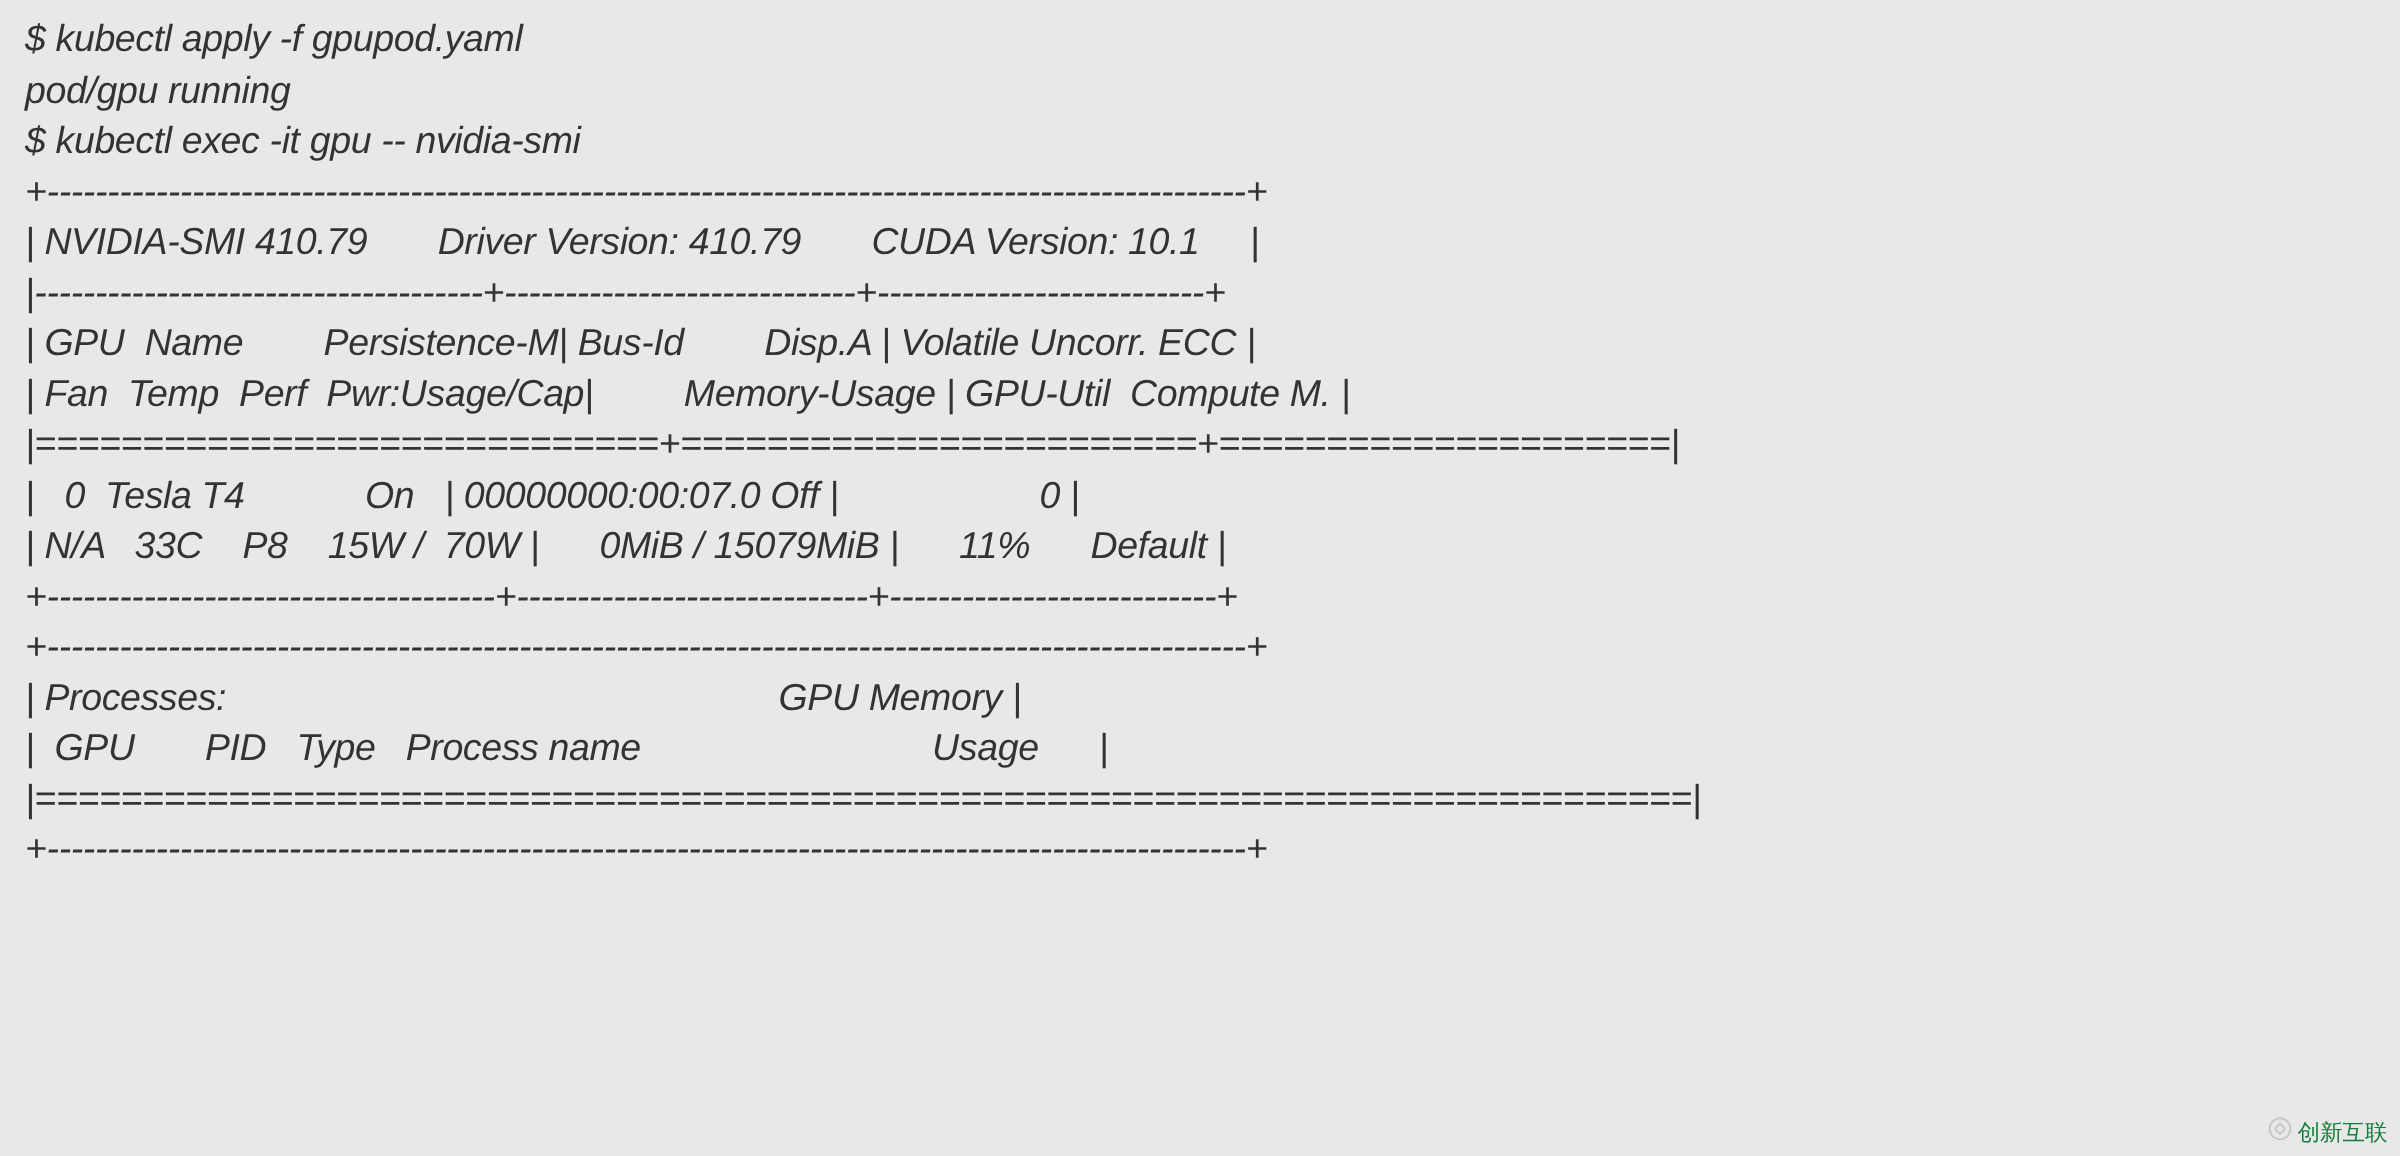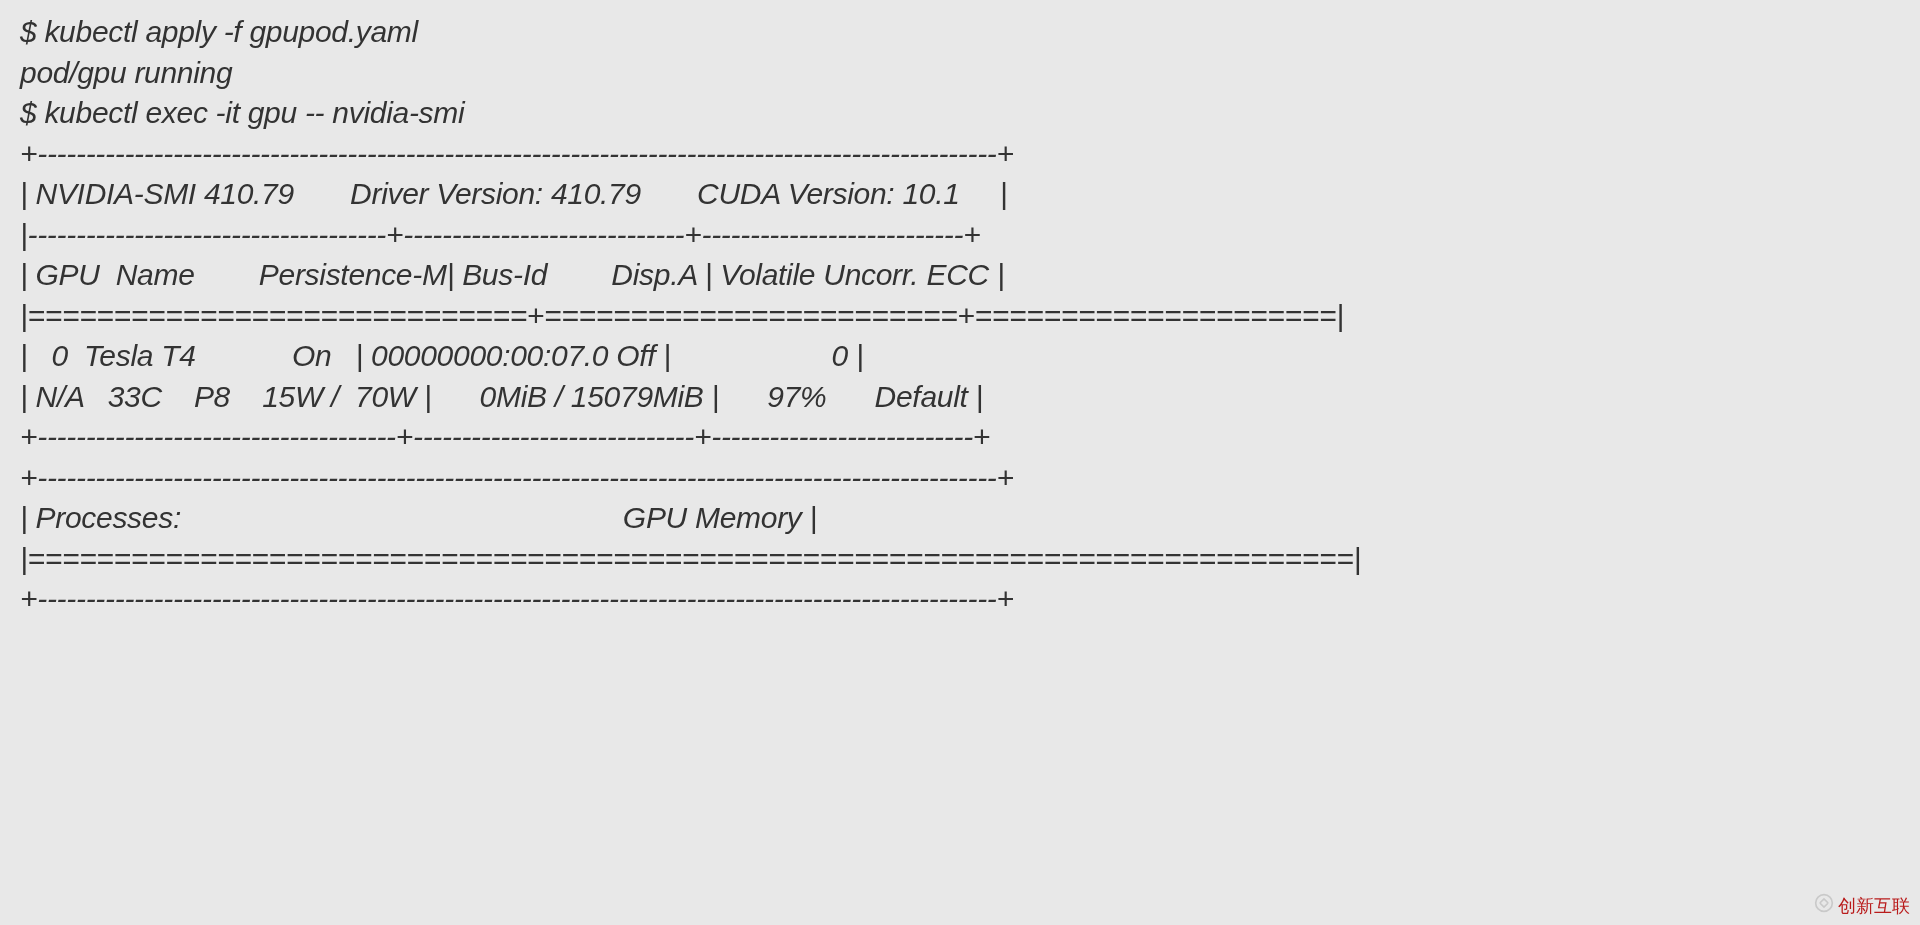--- a/index.html
+++ b/index.html
@@ -21,21 +21,21 @@
     .line {
       white-space: pre;
       letter-spacing: -0.3px;
       font-style: italic;
     }
     .watermark {
       position: absolute;
       bottom: 6px;
       right: 10px;
       font-size: 18px;
-      color: #b91c1c;
+      color: #15803d;
       font-weight: 500;
       display: flex;
       align-items: center;
       gap: 4px;
     }
     .watermark svg {
       width: 20px;
       height: 20px;
       opacity: 0.55;
     }
@@ -45,28 +45,30 @@
 
 <div class="terminal">
   <div class="line">$ kubectl apply -f gpupod.yaml</div>
   <div class="line">pod/gpu running</div>
   <div class="line"></div>
   <div class="line">$ kubectl exec -it gpu -- nvidia-smi</div>
   <div class="line">+---------------------------------------------------------------------------------------------------+</div>
   <div class="line">| NVIDIA-SMI 410.79       Driver Version: 410.79       CUDA Version: 10.1     |</div>
   <div class="line">|-------------------------------------+-----------------------------+---------------------------+</div>
   <div class="line">| GPU  Name        Persistence-M| Bus-Id        Disp.A | Volatile Uncorr. ECC |</div>
+  <div class="line">| Fan  Temp  Perf  Pwr:Usage/Cap|         Memory-Usage | GPU-Util  Compute M. |</div>
   <div class="line">|=============================+========================+=====================|</div>
   <div class="line">|   0  Tesla T4            On   | 00000000:00:07.0 Off |                    0 |</div>
-  <div class="line">| N/A   33C    P8    15W /  70W |      0MiB / 15079MiB |      97%      Default |</div>
+  <div class="line">| N/A   33C    P8    15W /  70W |      0MiB / 15079MiB |      11%      Default |</div>
   <div class="line">+-------------------------------------+-----------------------------+---------------------------+</div>
   <div class="line"></div>
   <div class="line"></div>
   <div class="line">+---------------------------------------------------------------------------------------------------+</div>
   <div class="line">| Processes:                                                       GPU Memory |</div>
+  <div class="line">|  GPU       PID   Type   Process name                             Usage      |</div>
   <div class="line">|=============================================================================|</div>
   <div class="line">+---------------------------------------------------------------------------------------------------+</div>
 </div>
 
 <div class="watermark">
   <span>
     <svg viewBox="0 0 24 24" fill="none" stroke="#b0b0b0" stroke-width="2">
       <circle cx="12" cy="12" r="10"></circle>
       <path d="M7 12l5-5 5 5M7 12l5 5 5-5"></path>
     </svg>

